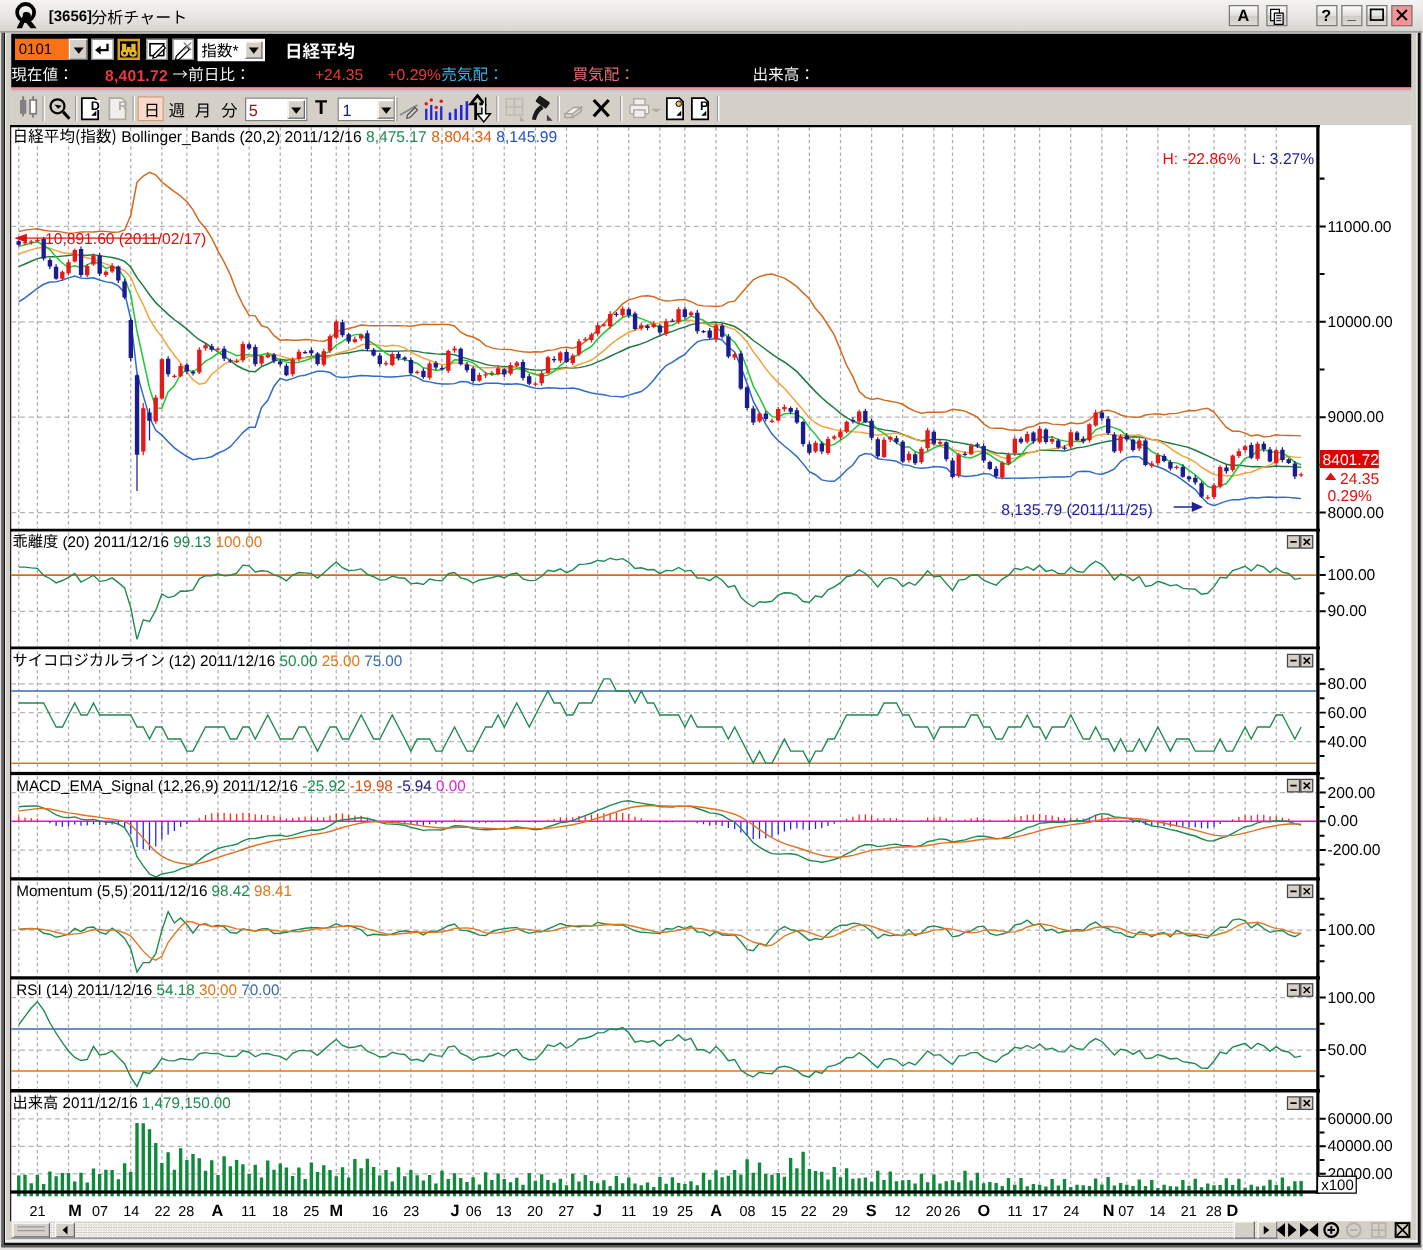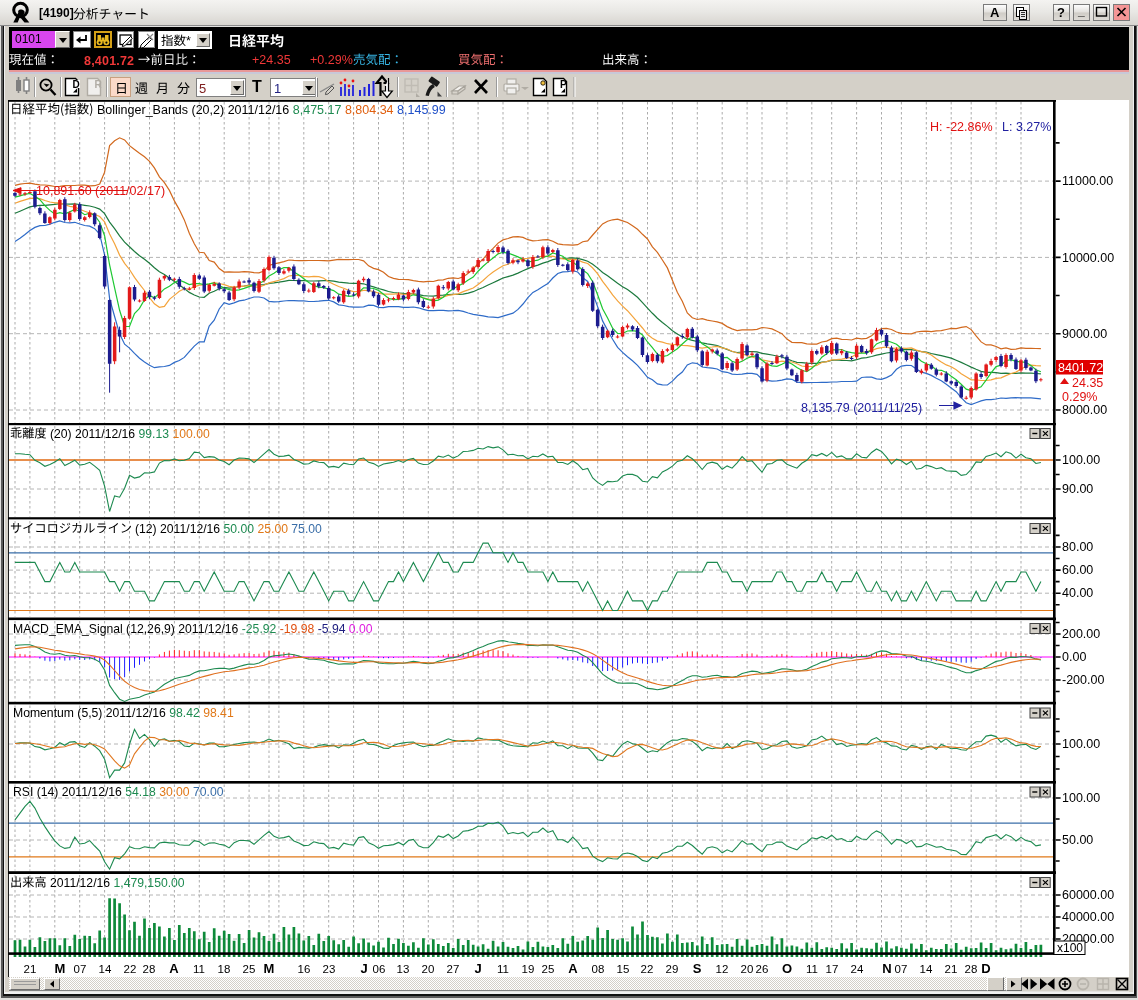--- a/index.html
+++ b/index.html
@@ -15,33 +15,33 @@
 <div class="abs" style="left:1135.5px;top:26px;width:1.5px;height:971px;background:#5a5a5a"></div>
 <div class="abs" style="left:1134px;top:26px;width:1.5px;height:970px;background:#101010"></div>
 <div class="abs" style="left:1133px;top:26px;width:1px;height:969px;background:#f0f0f0"></div>
 <div class="abs" style="left:1129px;top:26px;width:4px;height:968px;background:#d4d0c8"></div>
 <div class="abs" style="left:1px;top:996px;width:1136px;height:1.5px;background:#5a5a5a"></div>
 <div class="abs" style="left:2.5px;top:993.5px;width:1133px;height:2.5px;background:#101010"></div>
 <div class="abs" style="left:4px;top:992px;width:1130px;height:1.5px;background:#f0f0f0"></div>
 
 <div class="abs" style="left:0;top:0;width:1138px;height:25px;background:linear-gradient(#f4f3f1,#e9e8e5 45%,#d8d5d0)"></div>
 <div class="abs" style="left:0;top:25px;width:1138px;height:1px;background:#8a8a8a"></div>
-<div class="abs" style="left:39px;top:6px;font-size:12px;font-weight:bold;color:#000">[4190]</div>
+<div class="abs" style="left:39px;top:6px;font-size:12px;font-weight:bold;color:#000">[3656]</div>
 <div class="tbtn" style="left:983px;width:24px"></div>
 <div class="tbtn" style="left:1013px;width:17px"></div>
 <div class="tbtn" style="left:1053px;width:17px"></div>
 <div class="tbtn" style="left:1073px;width:17px"></div>
 <div class="tbtn" style="left:1093px;width:17px"></div>
 <div class="tbtn" style="left:1113px;width:17px;background:#f49595"></div>
 
 <div class="abs" style="left:9px;top:27px;width:1120px;height:43px;background:#000"></div>
 <div class="abs" style="left:9px;top:70px;width:1120px;height:2px;background:#e89898"></div>
 <div class="abs" style="left:9px;top:72px;width:1120px;height:2px;background:#c8c8d8"></div>
 
-<div class="abs" style="left:12px;top:31px;width:43px;height:17px;background:#d946ef;font-size:12px;color:#000;padding:1px 3px">0101</div>
+<div class="abs" style="left:12px;top:31px;width:43px;height:17px;background:#f97316;font-size:12px;color:#000;padding:1px 3px">0101</div>
 <div class="abs raised" style="left:55px;top:31px;width:15px;height:17px"></div>
 <div class="abs" style="left:59px;top:38px;width:0;height:0;border:4px solid transparent;border-top:5px solid #000"></div>
 <div class="abs" style="left:73px;top:31px;width:18px;height:17px;background:#fff;border:1px solid #888"></div>
 <div class="abs" style="left:94px;top:31px;width:18px;height:17px;background:#000;border:2px solid #d4a017"></div>
 <div class="abs" style="left:117px;top:31px;width:17px;height:17px;background:#fff;border:1px solid #888"></div>
 <div class="abs" style="left:138px;top:31px;width:17px;height:17px;background:#fff;border:1px solid #888"></div>
 <div class="abs" style="left:158px;top:31px;width:54px;height:18px;background:#fff"></div>
 <div class="abs raised" style="left:196px;top:33px;width:14px;height:14px"></div>
 <div class="abs" style="left:199px;top:38px;width:0;height:0;border:4px solid transparent;border-top:5px solid #000"></div>
 

